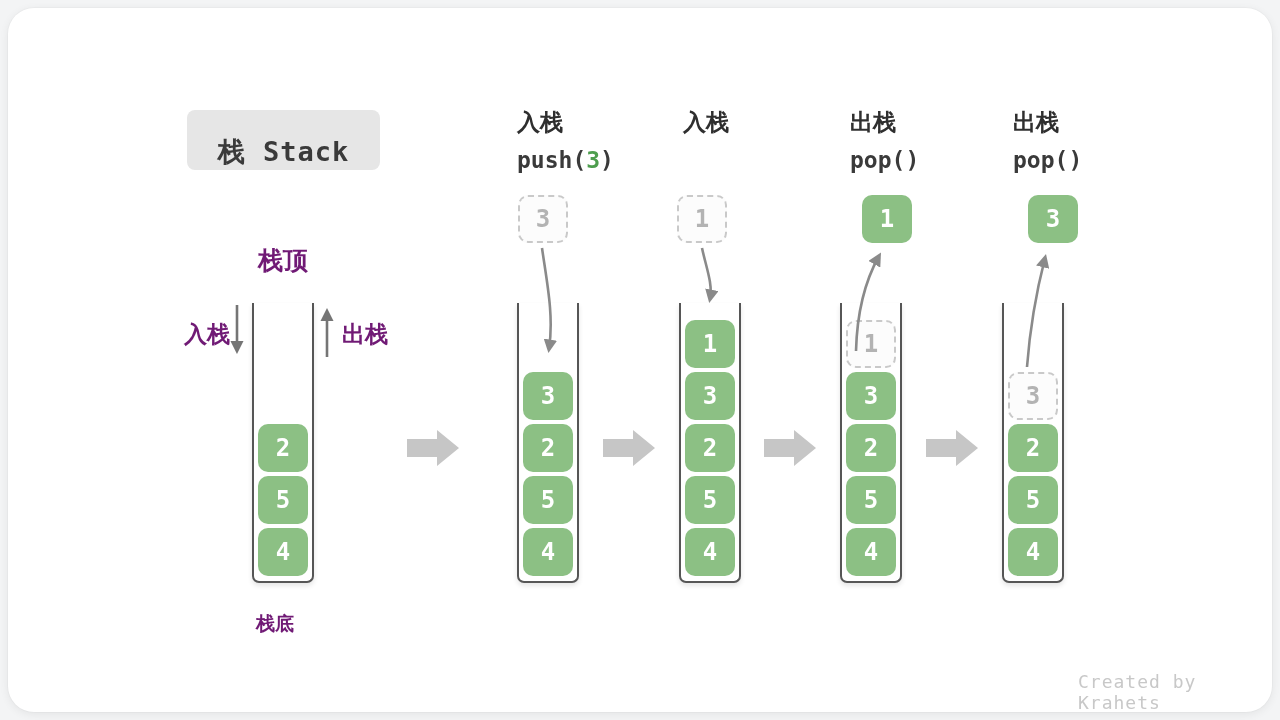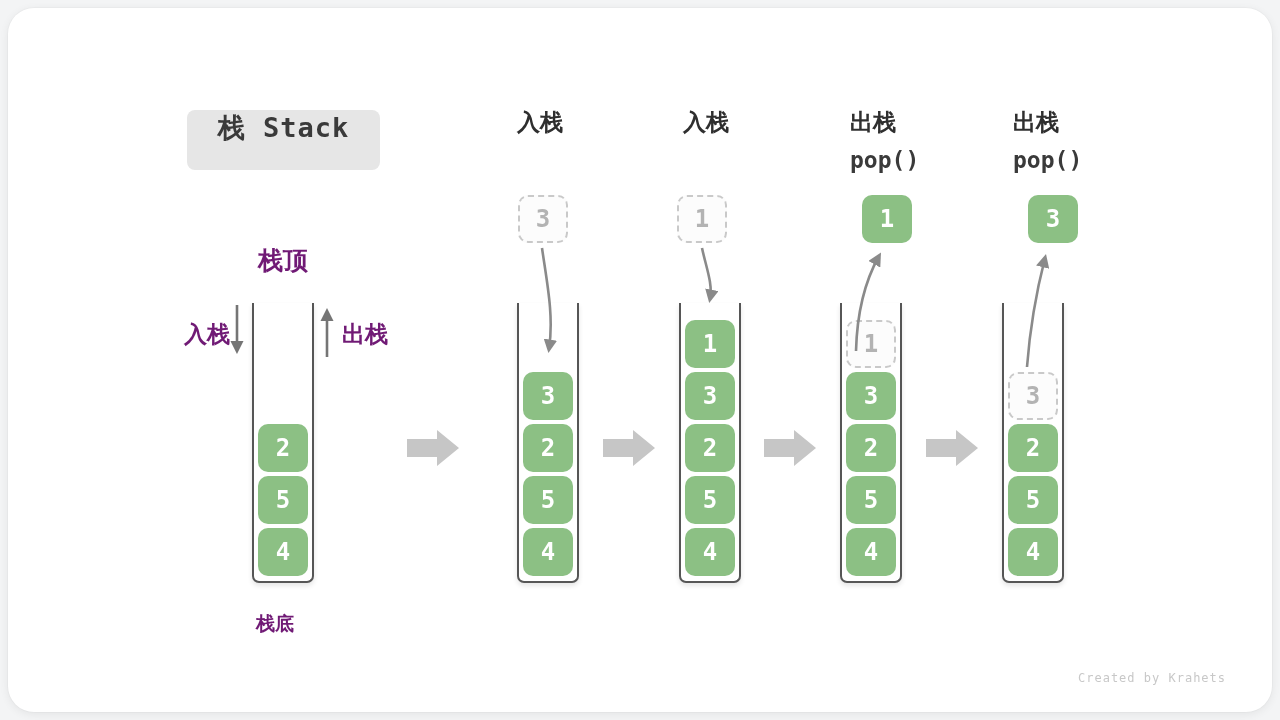--- a/index.html
+++ b/index.html
@@ -13,21 +13,21 @@
     position:absolute; inset:8px;
     background:#ffffff; border-radius:26px;
     box-shadow:0 2px 10px rgba(0,0,0,0.07), 0 0 0 1px rgba(0,0,0,0.02);
   }
   .stage { position:absolute; inset:0; }
 
   
   .title-box {
     position:absolute; left:187px; top:110px; width:193px; height:60px;
     background:#e6e6e6; border-radius:8px;
-    display:flex; align-items:flex-start; justify-content:center;
+    display:flex; align-items:flex-end; justify-content:center;
     font-family:"DejaVu Sans Mono","Liberation Mono",monospace;
     font-weight:bold; font-size:27px; color:#3a3a3a; letter-spacing:1px;
   }
 
   
   .cn-label { position:absolute; font-weight:bold; color:#701a75; }
   .lbl-stack-top    { left:258px; top:244px; font-size:25px; }
   .lbl-stack-bottom { left:256px; top:611px; font-size:19px; }
   .lbl-push-side    { left:184px; top:319px; font-size:23px; }
   .lbl-pop-side     { left:342px; top:319px; font-size:23px; }
@@ -84,21 +84,21 @@
   .c2 .float { left:1px; } .c3 .float { left:-2px; }
   .c4 .float { left:22px; } .c5 .float { left:26px; }
 
   
   .overlay { position:absolute; inset:0; pointer-events:none; }
 
   
   .watermark {
     position:absolute; left:1078px; top:671px;
     font-family:"DejaVu Sans Mono","Liberation Mono",monospace;
-    font-size:12px; color:#c8c8c8; letter-spacing:1px;
+    font-size:18px; color:#c8c8c8; letter-spacing:1px;
   }
 </style>
 </head>
 <body>
 
 <div class="card"></div>
 
 <div class="stage">
 
   <div class="title-box">
@@ -115,20 +115,21 @@
     <div class="cells">
         <div class="cell solid">2</div>
         <div class="cell solid">5</div>
         <div class="cell solid">4</div>
       </div>
   </div>
 
   <div class="col c2">
     <div class="hdr">
       <div class="hdr-cn">入栈</div>
+      <div class="hdr-code"><span>push(</span><span class="arg">3</span><span>)</span></div>
     </div>
     <div class="float ghost">3</div>
     <div class="vessel"></div>
     <div class="cells">
         <div class="cell solid">3</div>
         <div class="cell solid">2</div>
         <div class="cell solid">5</div>
         <div class="cell solid">4</div>
       </div>
   </div>

